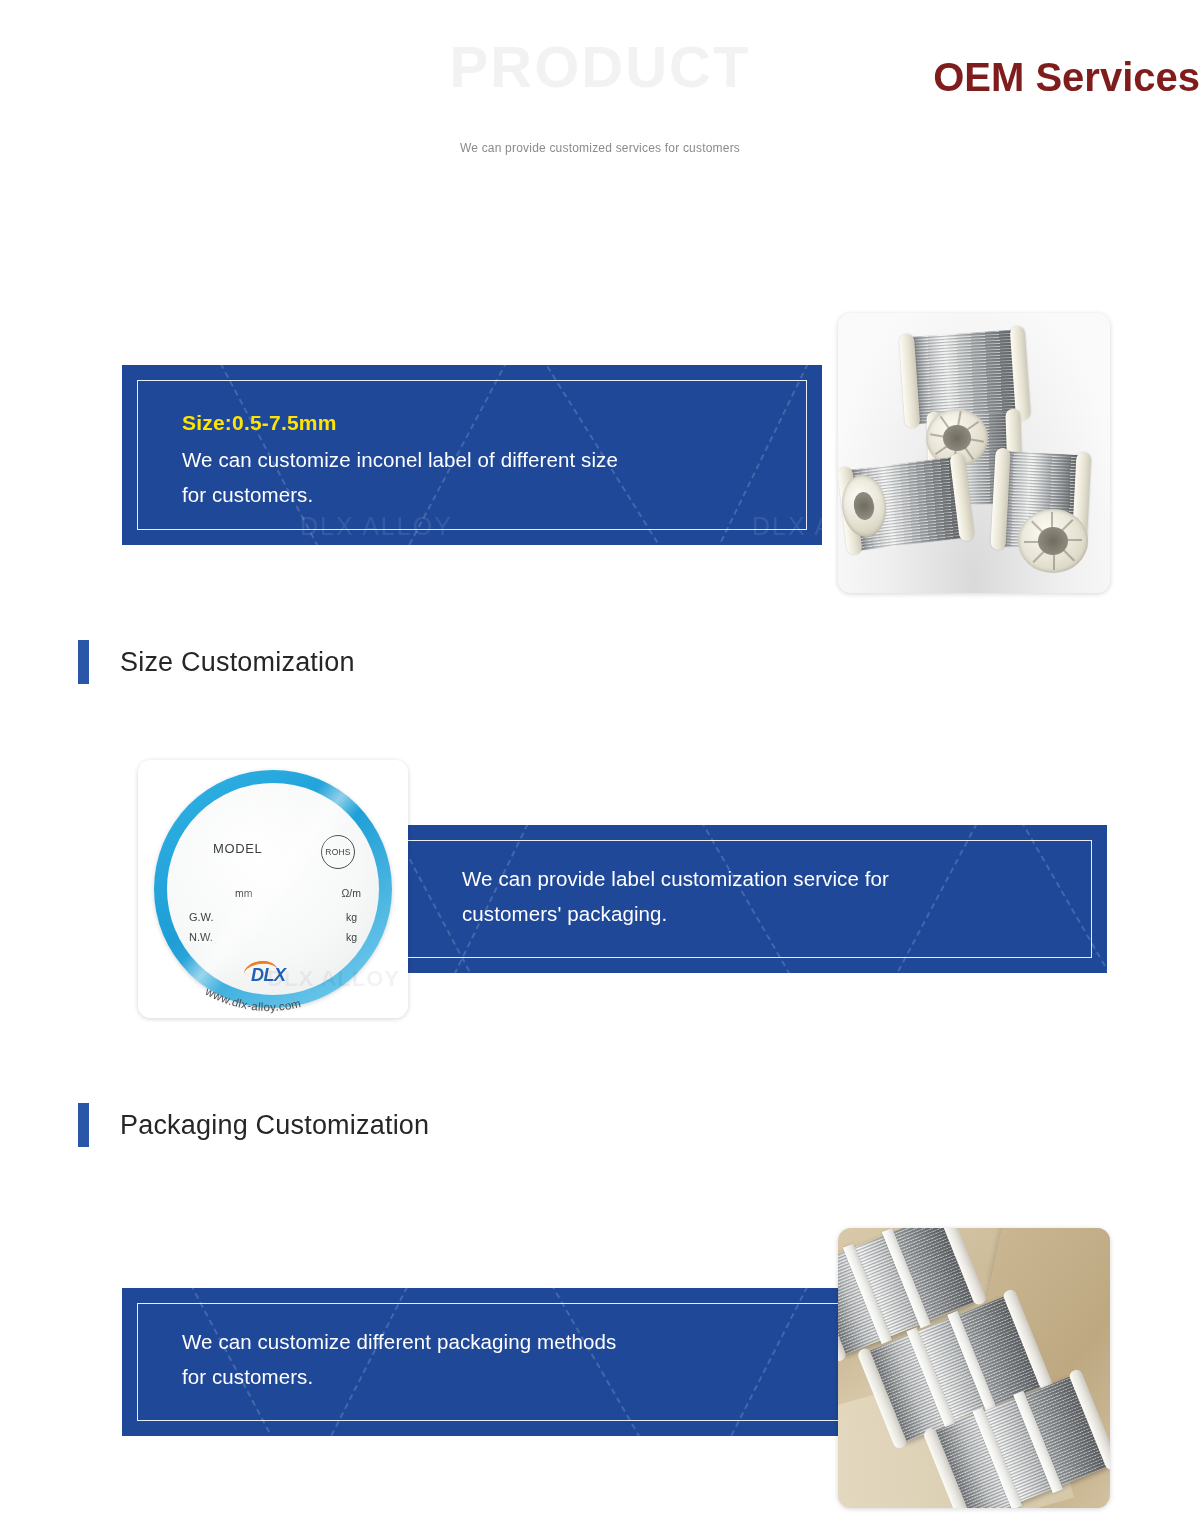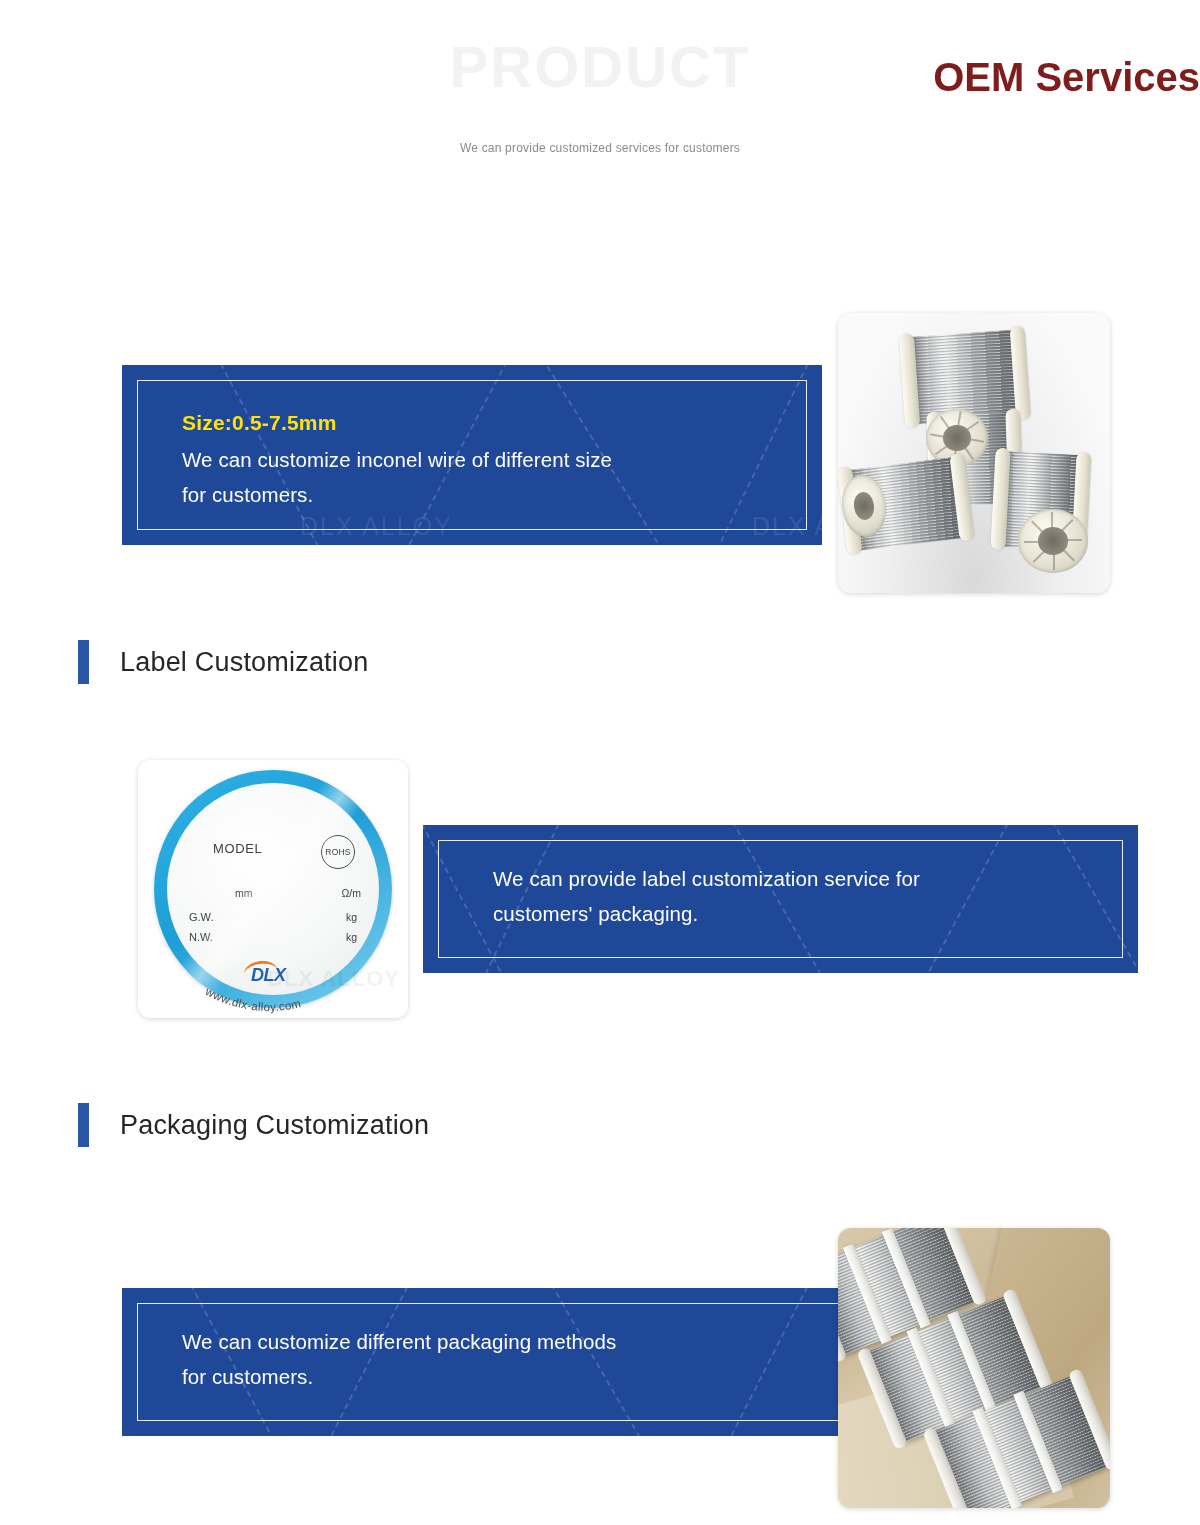--- a/index.html
+++ b/index.html
@@ -320,21 +320,21 @@
       <div class="dline" style="left:90px;  top:-20px; transform:rotate(62deg);"></div>
       <div class="dline" style="left:400px; top:-30px; transform:rotate(118deg);"></div>
       <div class="dline" style="left:410px; top:-25px; transform:rotate(58deg);"></div>
       <div class="dline" style="left:700px; top:-28px; transform:rotate(116deg);"></div>
       <div class="wmtext" style="left:178px; bottom:4px;">DLX ALLOY</div>
       <div class="wmtext" style="left:630px; bottom:4px;">DLX ALLOY</div>
     </div>
     <div class="inner-border" style="left:15px; top:15px; right:15px; bottom:15px;"></div>
     <div class="panel-text" style="left:60px; top:46px;">
       <div class="panel-title">Size:0.5-7.5mm</div>
-      <div class="panel-body">We can customize inconel wire of different size</div>
+      <div class="panel-body">We can customize inconel label of different size</div>
       <div class="panel-body">for customers.</div>
     </div>
   </div>
 
   <div class="photo-card" style="left:838px; top:313px; width:272px; height:280px;">
     <div class="spools">
 
       <div class="spool" style="left:72px; top:20px; width:110px; height:88px; transform:rotate(-4deg);">
         <div class="barrel"></div>
           <div class="flange l"></div>
@@ -377,24 +377,24 @@
         <div class="spoke" style="transform:rotate(180deg)"></div>
         <div class="spoke" style="transform:rotate(225deg)"></div>
         <div class="spoke" style="transform:rotate(270deg)"></div>
         <div class="spoke" style="transform:rotate(315deg)"></div>
       </div>
     </div>
   </div>
 
   <div class="section-head" style="top:640px;">
     <div class="head-bar"></div>
-    <div class="head-text">Label Customization</div>
-  </div>
-
-  <div class="blue-panel" style="left:423px; top:825px; width:715px; height:148px;">
+    <div class="head-text">Size Customization</div>
+  </div>
+
+  <div class="blue-panel" style="left:392px; top:825px; width:715px; height:148px;">
     <div class="panel-wm">
       <div class="dline" style="left:-10px; top:-20px; transform:rotate(62deg);"></div>
       <div class="dline" style="left:150px; top:-28px; transform:rotate(116deg);"></div>
       <div class="dline" style="left:300px; top:-22px; transform:rotate(60deg);"></div>
       <div class="dline" style="left:600px; top:-28px; transform:rotate(118deg);"></div>
       <div class="dline" style="left:620px; top:-22px; transform:rotate(60deg);"></div>
     </div>
     <div class="inner-border" style="left:15px; top:15px; right:15px; bottom:15px;"></div>
     <div class="panel-text" style="left:70px; top:36px;">
       <div class="panel-body">We can provide label customization service for</div>

